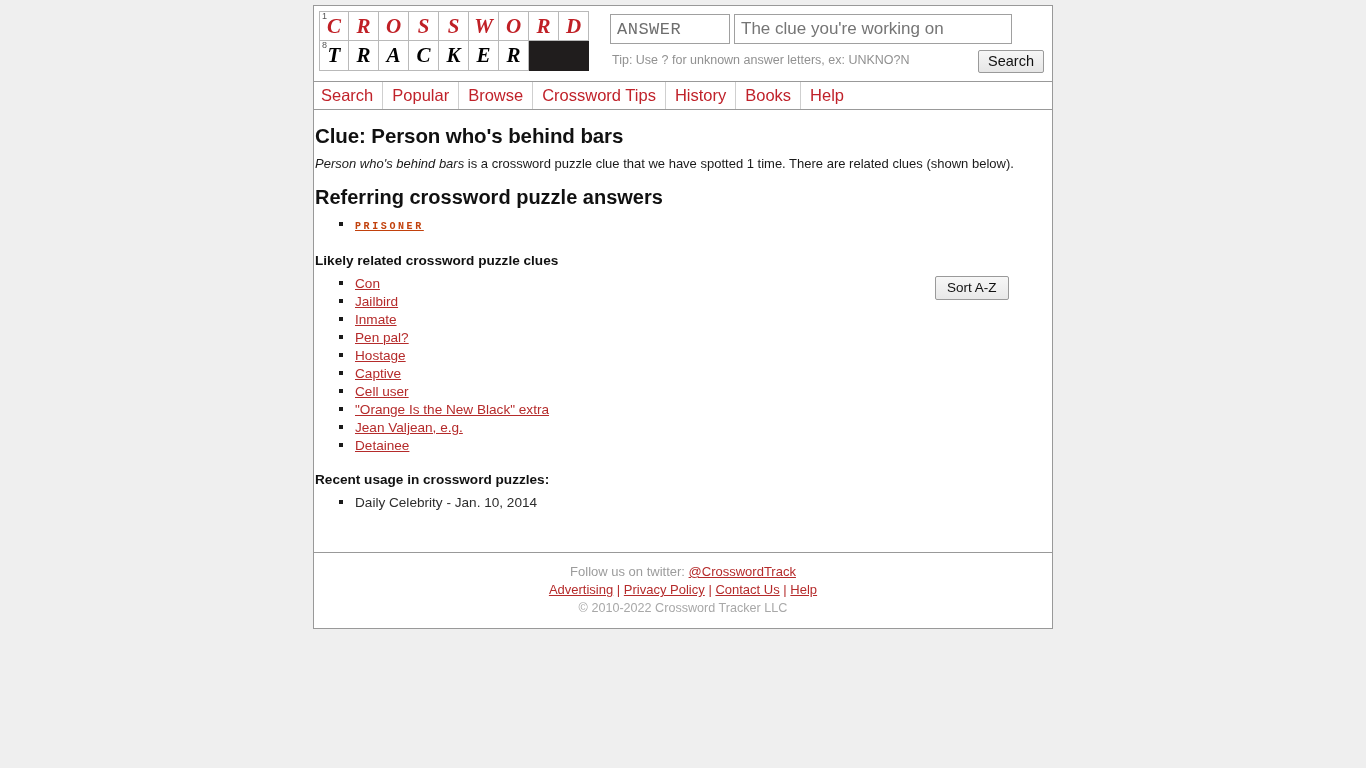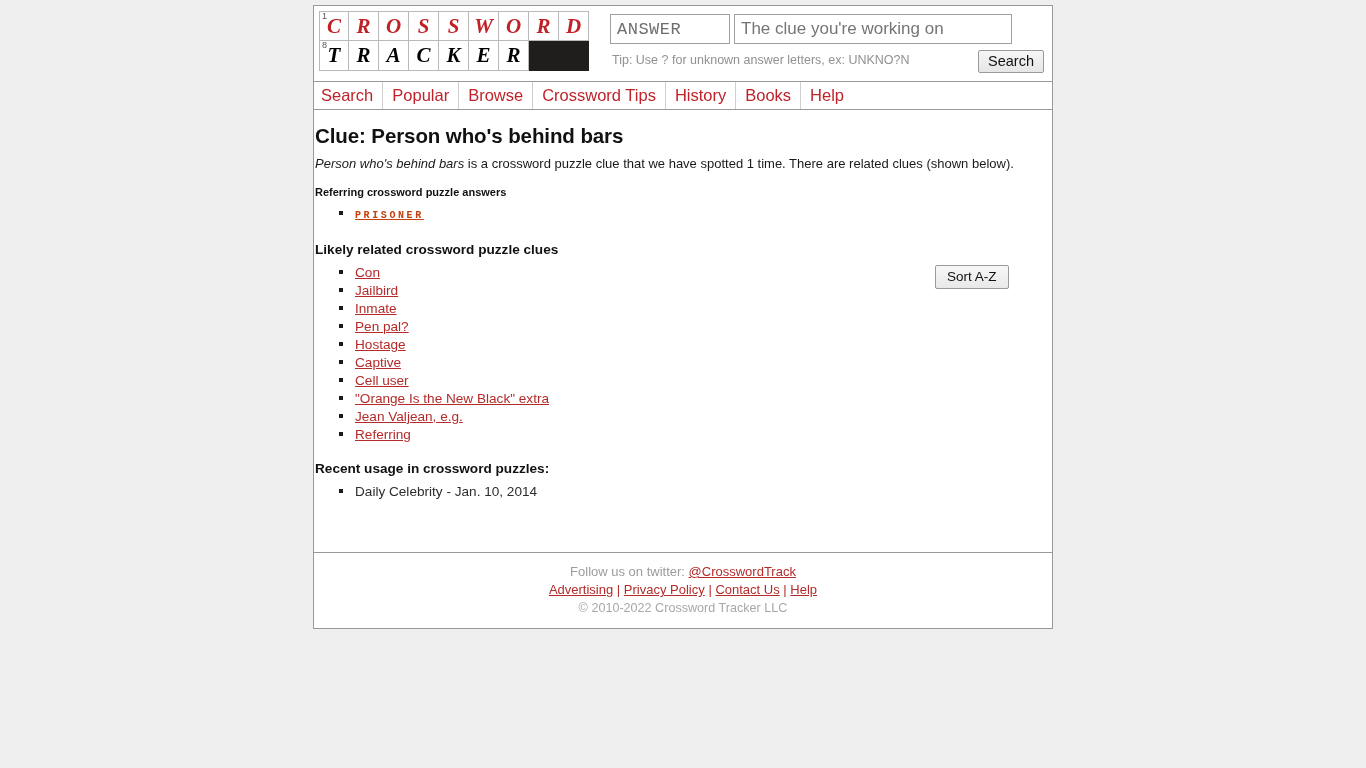--- a/index.html
+++ b/index.html
@@ -164,21 +164,21 @@
   p.clue-desc {
     font-size: 13px;
     color: #1a1a1a;
     line-height: 15.6px;
     margin: 0 0 14px 0;
     max-width: 706px;
   }
   p.clue-desc i { font-style: italic; }
 
   h2.section-head {
-    font-size: 11px;
+    font-size: 20px;
     font-weight: bold;
     color: #111;
     margin: 0 0 6px 0;
   }
 
   h3.section-sub {
     font-size: 13.6px;
     font-weight: bold;
     color: #111;
     margin: 18px 0 6px 0;
@@ -346,21 +346,21 @@
       <ul class="sq">
         <li><a class="clue-link">Con</a></li>
         <li><a class="clue-link">Jailbird</a></li>
         <li><a class="clue-link">Inmate</a></li>
         <li><a class="clue-link">Pen pal?</a></li>
         <li><a class="clue-link">Hostage</a></li>
         <li><a class="clue-link">Captive</a></li>
         <li><a class="clue-link">Cell user</a></li>
         <li><a class="clue-link">"Orange Is the New Black" extra</a></li>
         <li><a class="clue-link">Jean Valjean, e.g.</a></li>
-        <li><a class="clue-link">Referring</a></li>
+        <li><a class="clue-link">Detainee</a></li>
       </ul>
     </div>
 
     <h3 class="section-sub">Recent usage in crossword puzzles:</h3>
 
     <ul class="sq usage-list">
       <li>
         <span class="usage-text">Daily Celebrity - Jan. 10, 2014</span>
       </li>
     </ul>

